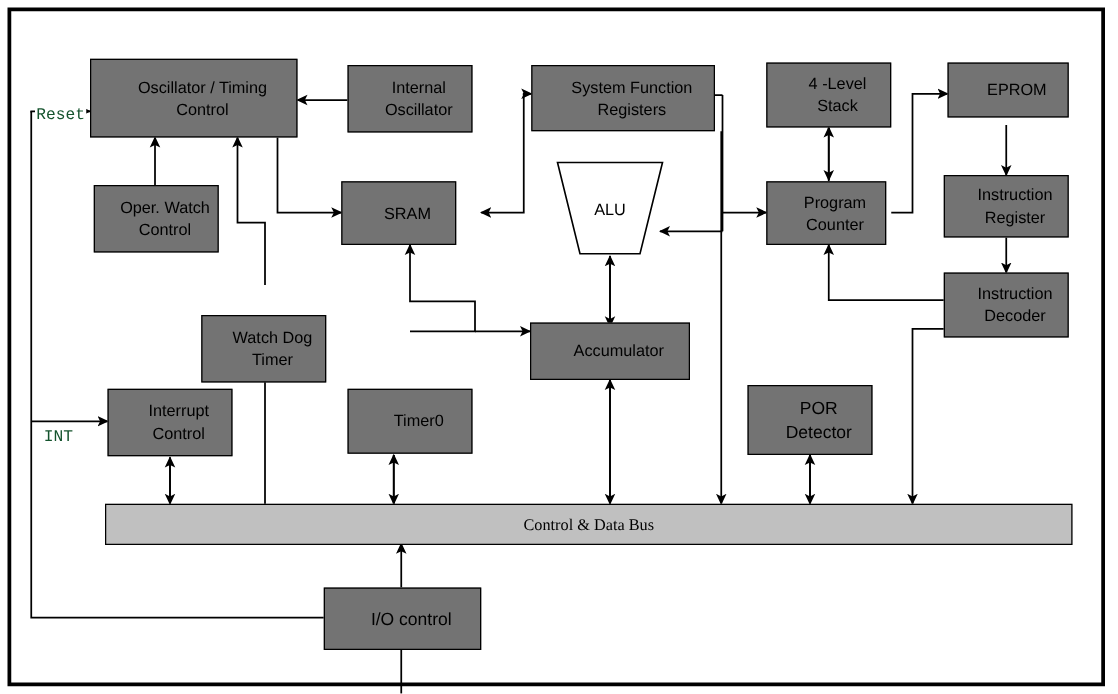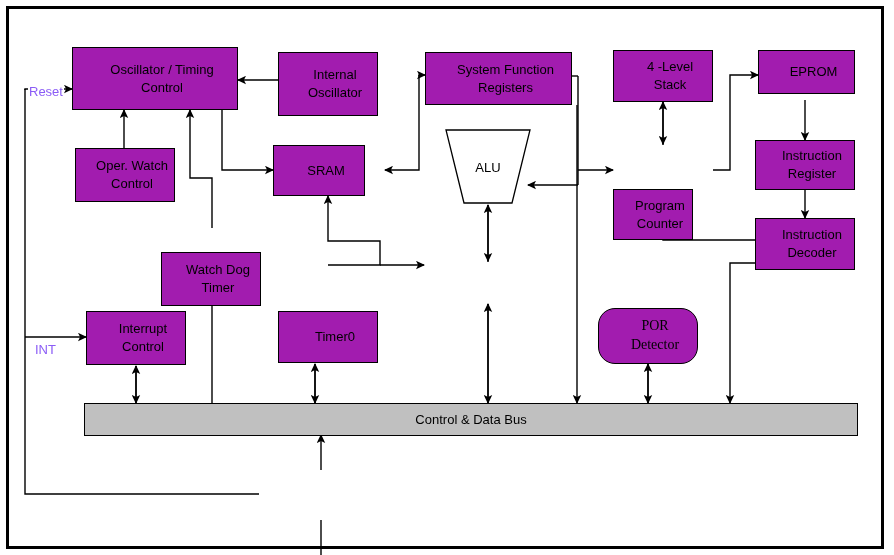--- a/index.html
+++ b/index.html
@@ -2,31 +2,31 @@
 <html><head>
 <meta charset="utf-8">
 <title>Microcontroller Block Diagram</title>
 <style>
   html,body{margin:0;padding:0;background:#ffffff;}
   body{font-family:"Liberation Sans",sans-serif;}
   #root{position:relative;width:894px;height:555px;background:#ffffff;overflow:hidden;}
   #frame{position:absolute;left:6px;top:6px;width:878px;height:543px;
          border:3px solid #000;box-sizing:border-box;background:#fff;}
   svg.layer{position:absolute;left:0;top:0;width:894px;height:555px;overflow:visible;}
-  .box{position:absolute;border:1px solid #000;background:#a21caf;box-sizing:border-box;
+  .box{position:absolute;border:1px solid #000;background:#737373;box-sizing:border-box;
        display:flex;align-items:center;justify-content:center;text-align:center;
        font-family:"Liberation Sans",sans-serif;font-size:13px;color:#000;line-height:1.35;padding-left:14px;}
-  .box.serif{font-family:Liberation Serif, serif;font-size:14px;border-radius:17px;}
+  .box.serif{font-family:Liberation Sans, sans-serif;font-size:14px;}
   .busbar{position:absolute;background:#c0c0c0;border:1px solid #000;box-sizing:border-box;
           display:flex;align-items:center;justify-content:center;
-          font-family:Liberation Sans, sans-serif;font-size:13px;color:#000;}
+          font-family:Liberation Serif, serif;font-size:13px;color:#000;}
   .alu-wrap{position:absolute;display:flex;align-items:center;justify-content:center;}
   .alu-label{position:absolute;font-family:"Liberation Sans",sans-serif;font-size:13px;color:#000;
              width:100%;text-align:center;top:42%;}
-  .sig{position:absolute;font-family:Liberation Sans, sans-serif;font-size:13px;color:#8b5cf6;
+  .sig{position:absolute;font-family:Liberation Mono, monospace;font-size:13px;color:#14532d;
        background:#fff;padding:0 1px;white-space:nowrap;}
   .two-line{white-space:pre-line;}
 </style>
 </head>
 <body>
 
 <div id="root">
 
   <div id="frame"></div>
 
@@ -107,55 +107,57 @@
 
   <div class="box two-line" style="left:75px;  top:148px; width:100px; height:54px;">Oper. Watch
 Control</div>
 
   <div class="box two-line" style="left:161px; top:228px; width:100px; height:54px;margin-top:24px;">Watch Dog
 Timer</div>
 
   <div class="box two-line" style="left:86px;  top:311px; width:100px; height:54px;">Interrupt
 Control</div>
 
-  <div class="box two-line" style="left:278px; top:52px;  width:100px; height:64px;">Internal
+  <div class="box two-line" style="left:278px; top:52px;  width:100px; height:54px;">Internal
 Oscillator</div>
 
   <div class="box" style="left:273px; top:145px; width:92px; height:51px;">SRAM</div>
 
   <div class="box" style="left:278px; top:311px; width:100px; height:52px;">Timer0</div>
 
   <div class="box two-line" style="left:425px; top:52px;  width:147px; height:53px;">System Function
 Registers</div>
 
   <div class="alu-wrap" style="left:444px; top:128px; width:88px; height:77px;">
     <svg width="88" height="77" viewBox="0 0 88 77" xmlns="http://www.w3.org/2000/svg">
       <polygon points="2,2 86,2 68,75 20,75" fill="#ffffff" stroke="#000000" stroke-width="1.3"></polygon>
     </svg>
     <span class="alu-label">ALU</span>
   </div>
 
+  <div class="box" style="left:424px; top:258px; width:128px; height:46px;">Accumulator</div>
 
   <div class="box two-line" style="left:613px; top:50px;  width:100px; height:52px;">4   -Level
 Stack</div>
 
-  <div class="box two-line" style="left:613px; top:145px; width:80px; height:51px;margin-top:44px;">Program
+  <div class="box two-line" style="left:613px; top:145px; width:96px; height:51px;">Program
 Counter</div>
 
   <div class="box two-line serif" style="left:598px; top:308px; width:100px; height:56px;">POR
 Detector</div>
 
   <div class="box" style="left:758px; top:50px;  width:97px;  height:44px;">EPROM</div>
 
   <div class="box two-line" style="left:755px; top:140px; width:100px; height:50px;">Instruction
 Register</div>
 
   <div class="box two-line" style="left:755px; top:218px; width:100px; height:52px;">Instruction
 Decoder</div>
 
+  <div class="box serif" style="left:259px; top:470px; width:126px; height:50px;">I/O control</div>
 
   <div class="busbar" style="left:84px; top:403px; width:774px; height:33px;">
     <span>Control &amp; Data Bus</span>
   </div>
 
   <span class="sig" style="left:28px; top:84px;">Reset</span>
 
   <span class="sig" style="left:34px; top:342px;">INT</span>
 
 </div>

